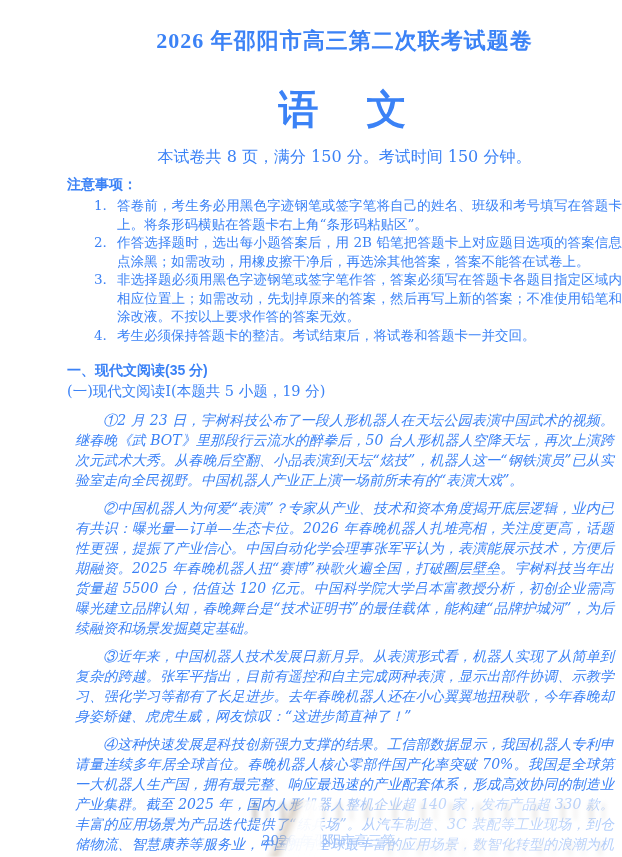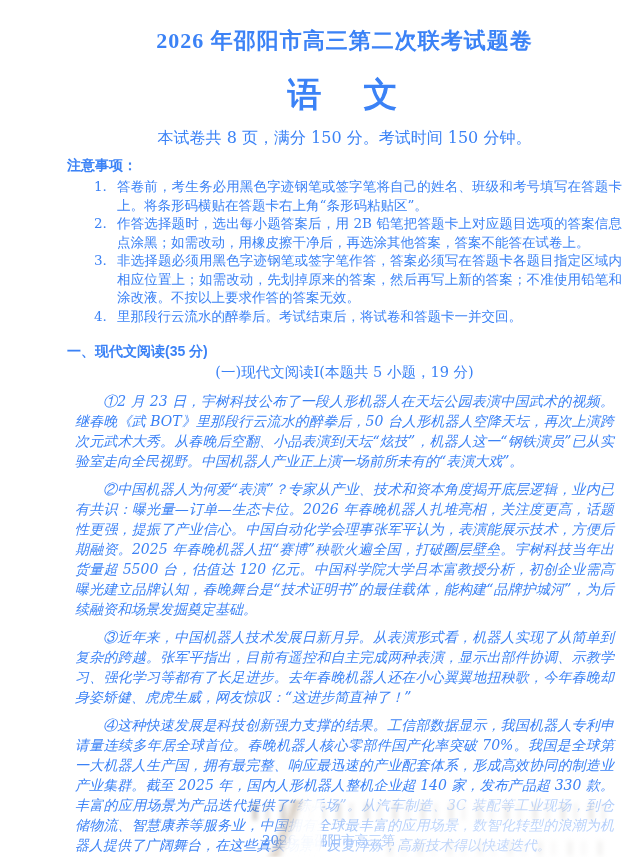--- a/index.html
+++ b/index.html
@@ -10,41 +10,41 @@
     color:#3b82f6;
     padding-left:32px;
   }
   .content { padding:0 32px 0 35px; }
   .title {
     margin:26px 0 0; text-align:center;
     font-size:22px; font-weight:bold; letter-spacing:1px;
     font-family:"Liberation Serif","DejaVu Serif",serif;
   }
   .subject {
-    margin-top:16px; text-align:center;
-    font-size:34px; font-weight:bold; letter-spacing:4px;
+    margin-top:26px; text-align:center;
+    font-size:40px; font-weight:bold; letter-spacing:4px;
   }
   .exam-info { margin-top:10px; text-align:center; font-size:16px; }
   .notice-heading {
     margin-top:8px; font-size:14px; font-weight:bold;
     font-family:"Liberation Sans","DejaVu Sans",sans-serif;
   }
   .notice-list { margin-top:2px; }
   .notice-item {
     display:flex; margin-left:27px;
     font-size:13.5px; line-height:18.5px; text-align:justify;
   }
   .notice-item .num { flex:none; width:23px; }
   .notice-item .txt { flex:1; }
   .section-heading {
     margin-top:16px; font-size:14px; font-weight:bold;
     font-family:"Liberation Sans","DejaVu Sans",sans-serif;
     line-height:21px;
   }
-  .part-heading { font-size:14.5px; line-height:21px;text-align:center; }
+  .part-heading { font-size:14.5px; line-height:21px; }
   .material-label {
     margin-left:2em; font-size:14px; font-weight:bold; line-height:21px;
     font-family:"Liberation Sans","DejaVu Sans",sans-serif;
   }
   p.body-para {
     margin:8px; font-size:14px; line-height:20px;
     text-indent:2em; text-align:justify;font-style:italic;
   }
   .footer {
     position:absolute; left:262px; top:832px;
@@ -98,21 +98,21 @@
       <div class="notice-item">
         <span class="num">2.</span>
         <span class="txt">作答选择题时，选出每小题答案后，用 2B 铅笔把答题卡上对应题目选项的答案信息点涂黑；如需改动，用橡皮擦干净后，再选涂其他答案，答案不能答在试卷上。</span>
       </div>
       <div class="notice-item">
         <span class="num">3.</span>
         <span class="txt">非选择题必须用黑色字迹钢笔或签字笔作答，答案必须写在答题卡各题目指定区域内相应位置上；如需改动，先划掉原来的答案，然后再写上新的答案；不准使用铅笔和涂改液。不按以上要求作答的答案无效。</span>
       </div>
       <div class="notice-item">
         <span class="num">4.</span>
-        <span class="txt">里那段行云流水的醉拳后。考试结束后，将试卷和答题卡一并交回。</span>
+        <span class="txt">考生必须保持答题卡的整洁。考试结束后，将试卷和答题卡一并交回。</span>
       </div>
     </div>
 
     <div class="section-heading">一、现代文阅读(35 分)</div>
     <div class="part-heading">(一)现代文阅读Ⅰ(本题共 5 小题，19 分)</div>
 
     <p class="body-para">①2 月 23 日，宇树科技公布了一段人形机器人在天坛公园表演中国武术的视频。继春晚《武 BOT》里那段行云流水的醉拳后，50 台人形机器人空降天坛，再次上演跨次元武术大秀。从春晚后空翻、小品表演到天坛“炫技”，机器人这一“钢铁演员”已从实验室走向全民视野。中国机器人产业正上演一场前所未有的“表演大戏”。</p>
     <p class="body-para">②中国机器人为何爱“表演”？专家从产业、技术和资本角度揭开底层逻辑，业内已有共识：曝光量—订单—生态卡位。2026 年春晚机器人扎堆亮相，关注度更高，话题性更强，提振了产业信心。中国自动化学会理事张军平认为，表演能展示技术，方便后期融资。2025 年春晚机器人扭“赛博”秧歌火遍全国，打破圈层壁垒。宇树科技当年出货量超 5500 台，估值达 120 亿元。中国科学院大学吕本富教授分析，初创企业需高曝光建立品牌认知，春晚舞台是“技术证明书”的最佳载体，能构建“品牌护城河”，为后续融资和场景发掘奠定基础。</p>
     <p class="body-para">③近年来，中国机器人技术发展日新月异。从表演形式看，机器人实现了从简单到复杂的跨越。张军平指出，目前有遥控和自主完成两种表演，显示出部件协调、示教学习、强化学习等都有了长足进步。去年春晚机器人还在小心翼翼地扭秧歌，今年春晚却身姿矫健、虎虎生威，网友惊叹：“这进步简直神了！”</p>
     <p class="body-para">④这种快速发展是科技创新强力支撑的结果。工信部数据显示，我国机器人专利申请量连续多年居全球首位。春晚机器人核心零部件国产化率突破 70%。我国是全球第一大机器人生产国，拥有最完整、响应最迅速的产业配套体系，形成高效协同的制造业产业集群。截至 2025 年，国内人形机器人整机企业超 140 家，发布产品超 330 款。丰富的应用场景为产品迭代提供了“练兵场”。从汽车制造、3C 装配等工业现场，到仓储物流、智慧康养等服务业，中国拥有全球最丰富的应用场景，数智化转型的浪潮为机器人提供了广阔舞台，在这些真实场景中反复淬炼，高新技术得以快速迭代。</p>

